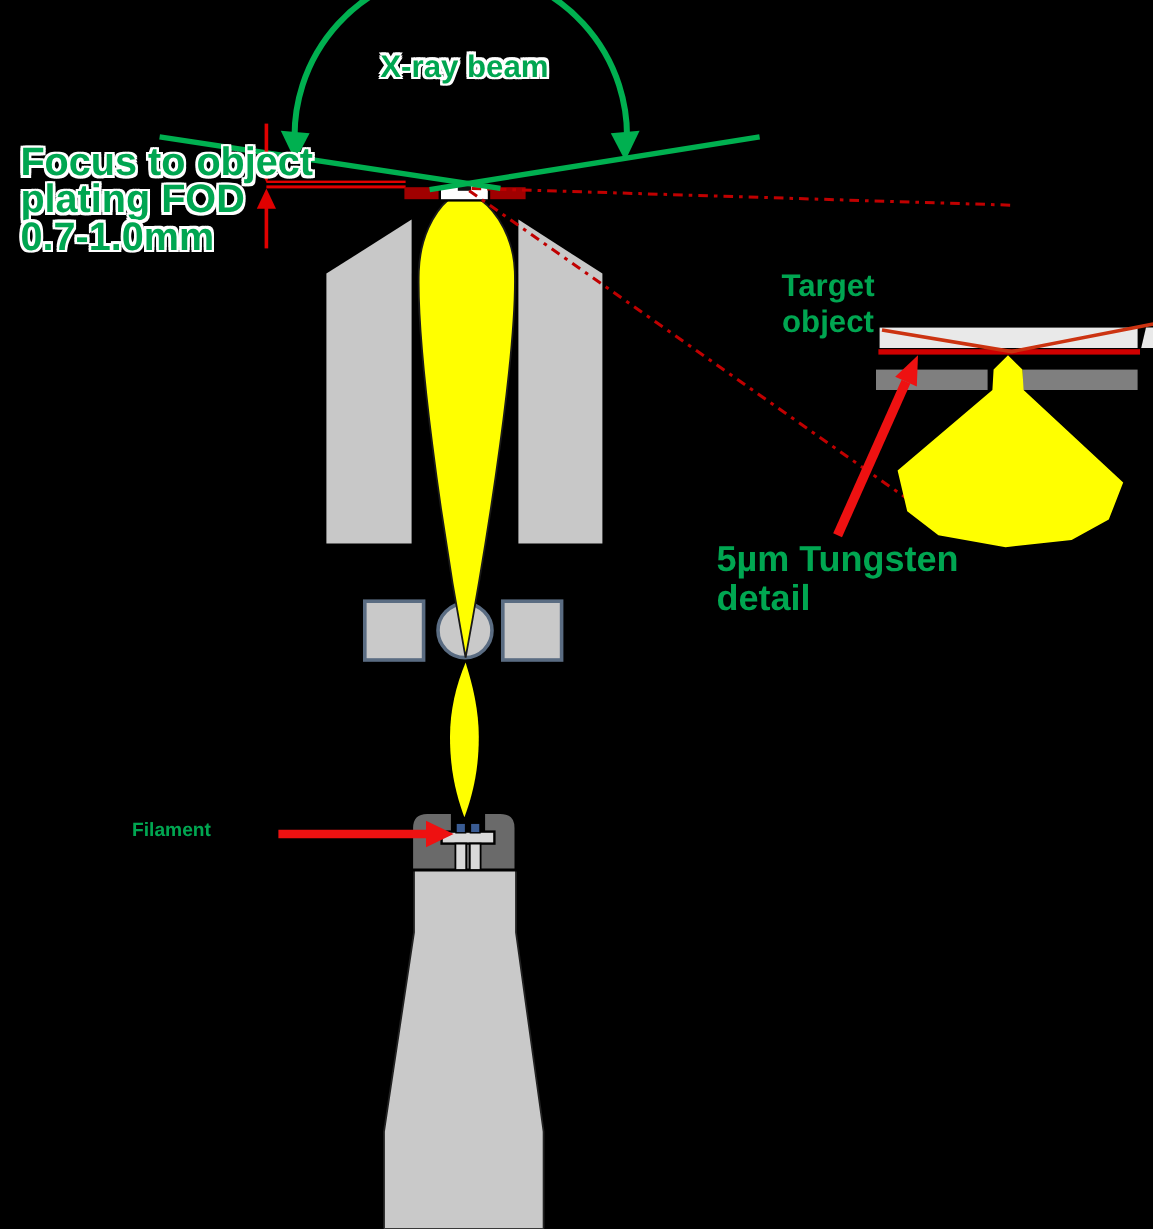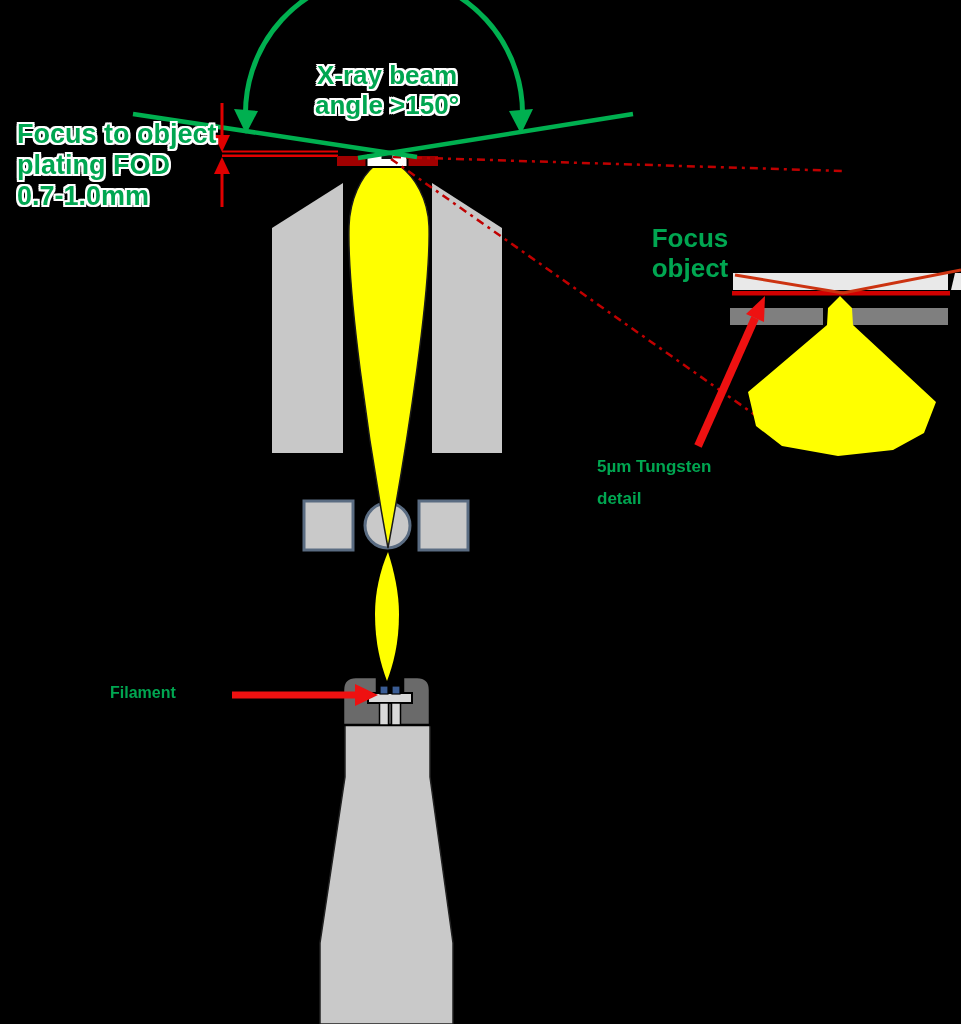--- a/index.html
+++ b/index.html
@@ -17,24 +17,24 @@
     font-weight:bold;
     white-space:nowrap;
   }
   .outlined{
     text-shadow:
       -2px -2px 0 #fff, 2px -2px 0 #fff,
       -2px  2px 0 #fff, 2px  2px 0 #fff,
        0   -2px 0 #fff, 0    2px 0 #fff,
       -2px  0   0 #fff, 2px  0   0 #fff;
   }
-  .beam-angle{left:252px;top:40px;width:270px;text-align:center;font-size:26px;line-height:30px;margin-top:20px;}
-  .fod{left:17px;top:119px;font-size:27px;line-height:31px;}
+  .beam-angle{left:252px;top:40px;width:270px;text-align:center;font-size:26px;line-height:30px;}
+  .fod{left:17px;top:119px;font-size:33px;line-height:31px;}
   .target-detail{left:600px;top:223px;width:180px;text-align:center;font-size:26px;line-height:30px;}
-  .tungsten{left:597px;top:451px;font-size:17px;line-height:32px;}
+  .tungsten{left:597px;top:451px;font-size:30px;line-height:32px;}
   .filament{left:110px;top:680px;font-size:16px;line-height:26px;}
 </style>
 </head>
 <body>
 
 <div id="stage">
 
   <svg width="961" height="1024" viewBox="0 0 961 1024">
 
     <g>
@@ -110,31 +110,30 @@
       <polygon points="765,296 764,322 746,314" fill="#EE1111"></polygon>
     </g>
     <g>
       <line x1="232" y1="695" x2="357" y2="695" stroke="#EE1111" stroke-width="7"></line>
       <polygon points="378,695 355,684 355,706" fill="#EE1111"></polygon>
     </g>
   </svg>
 
   <div class="lbl beam-angle outlined">
     <div>X-ray beam</div>
-    <div>angle &gt;150°</div>
   </div>
 
   <div class="lbl fod outlined">
     <div>Focus to object</div>
     <div>plating FOD</div>
     <div>0.7-1.0mm</div>
   </div>
 
   <div class="lbl target-detail">
-    <div>Focus</div>
+    <div>Target</div>
     <div>object</div>
   </div>
 
   <div class="lbl tungsten">
     <div>5µm Tungsten</div>
     <div>detail</div>
   </div>
 
   <div class="lbl filament">
     <span>Filament</span>

